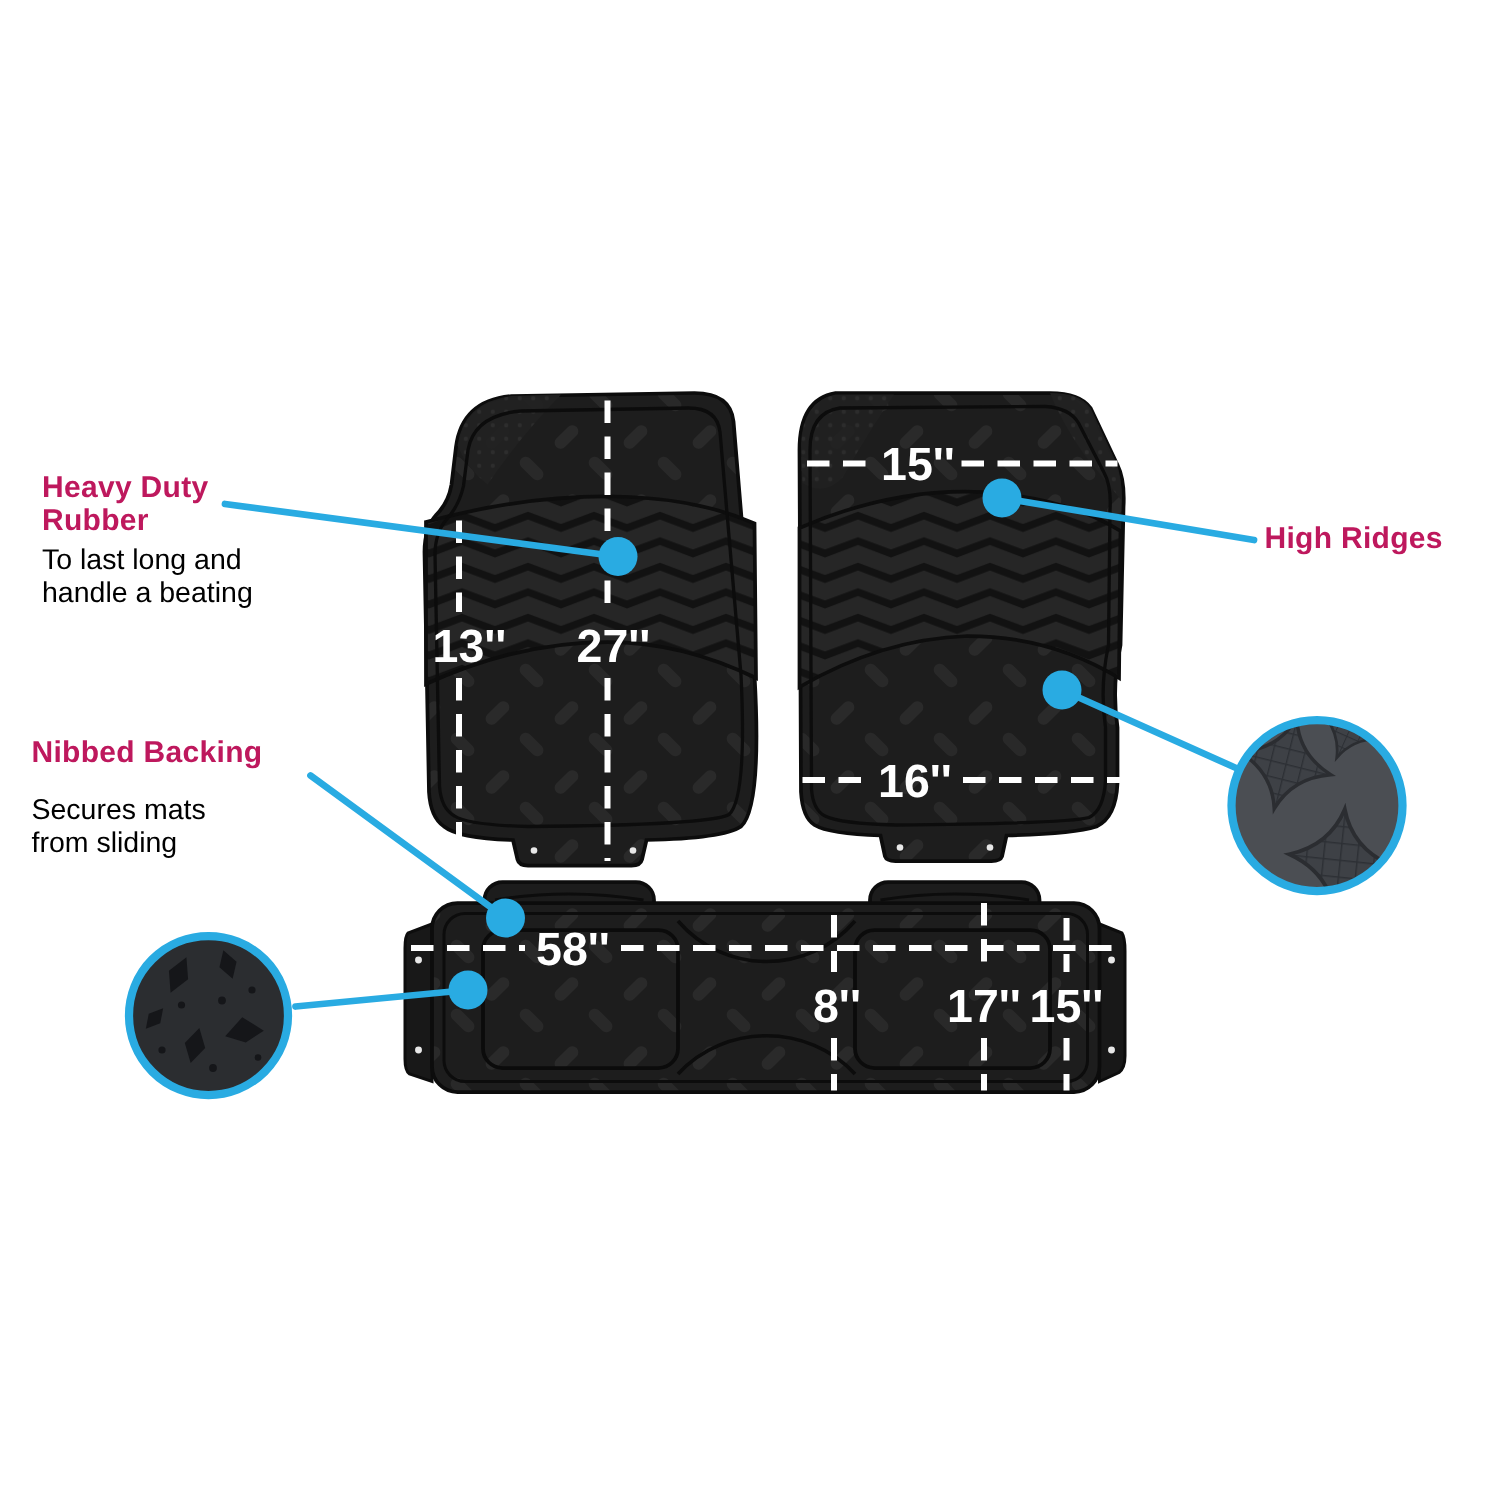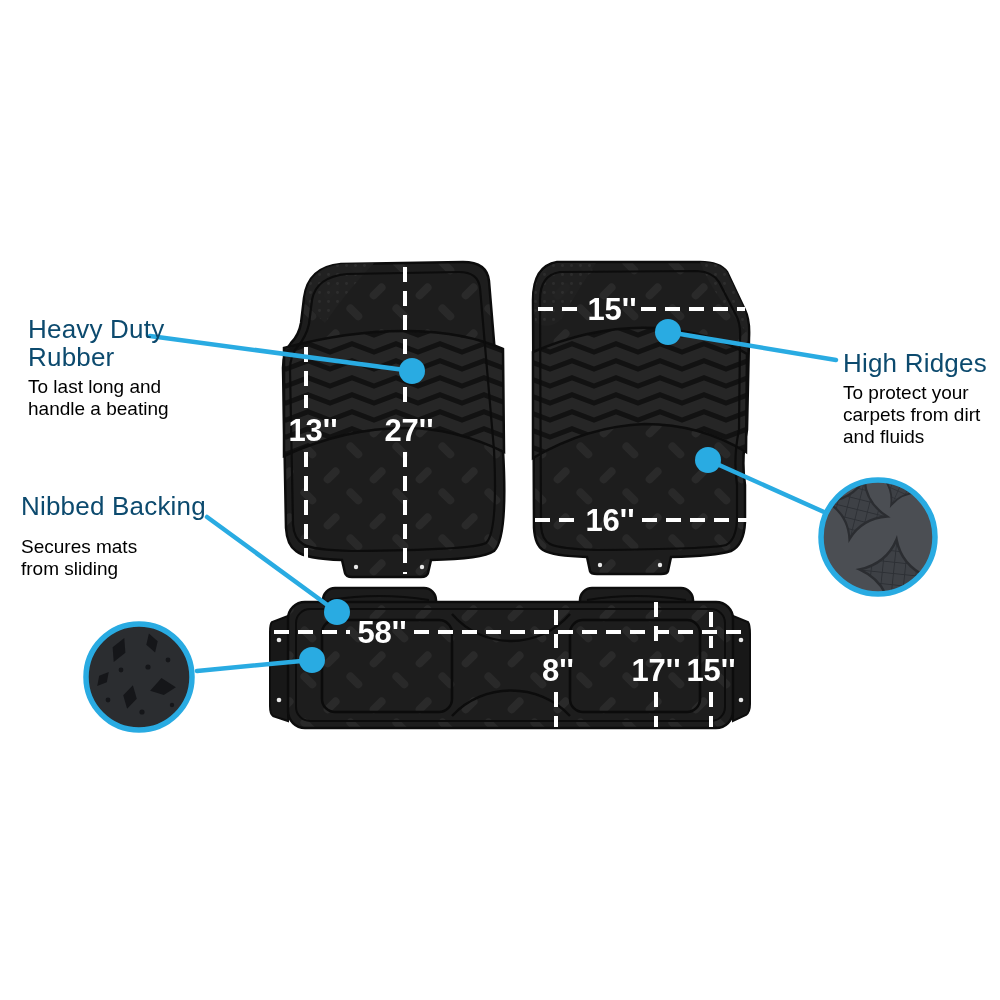--- a/index.html
+++ b/index.html
@@ -3,21 +3,21 @@
 <meta charset="utf-8">
 <style>
   html,body{margin:0;padding:0;background:#fff;}
   .stage{
     position:relative;width:1000px;height:1000px;background:#ffffff;
     font-family:"Liberation Sans",sans-serif;overflow:hidden;
   }
   .stage svg{position:absolute;left:0;top:0;}
   .callout{position:absolute;}
   .callout h2{
-    margin:0;font-size:26px;font-weight:normal;color:#0c4a6e;line-height:1.08;
+    margin:0;font-size:20px;font-weight:bold;color:#be185d;line-height:1.08;
     letter-spacing:.2px;
   }
   .callout h2.nowrap{white-space:nowrap;}
   .callout p{
     margin:5px 0 0;font-size:19px;color:#000000;line-height:1.16;
   }
   .svg-measure{
     font-family:"Liberation Sans",sans-serif;font-weight:bold;fill:#ffffff;
     font-size:31px;
   }
@@ -171,21 +171,20 @@
   </g>
 </svg>
 
   <div class="callout" style="left:28px;top:315px;width:165px;">
     <h2 style="width:150px;">Heavy Duty Rubber</h2>
     <p>To last long and handle a beating</p>
   </div>
 
   <div class="callout" style="left:843px;top:349px;width:150px;">
     <h2 class="nowrap">High Ridges</h2>
-    <p>To protect your carpets from dirt and fluids</p>
   </div>
 
   <div class="callout" style="left:21px;top:492px;width:190px;">
     <h2 class="nowrap">Nibbed Backing</h2>
     <p style="width:125px;margin-top:16px;">Secures mats from sliding</p>
   </div>
 
 </div>
 
 </body></html>

